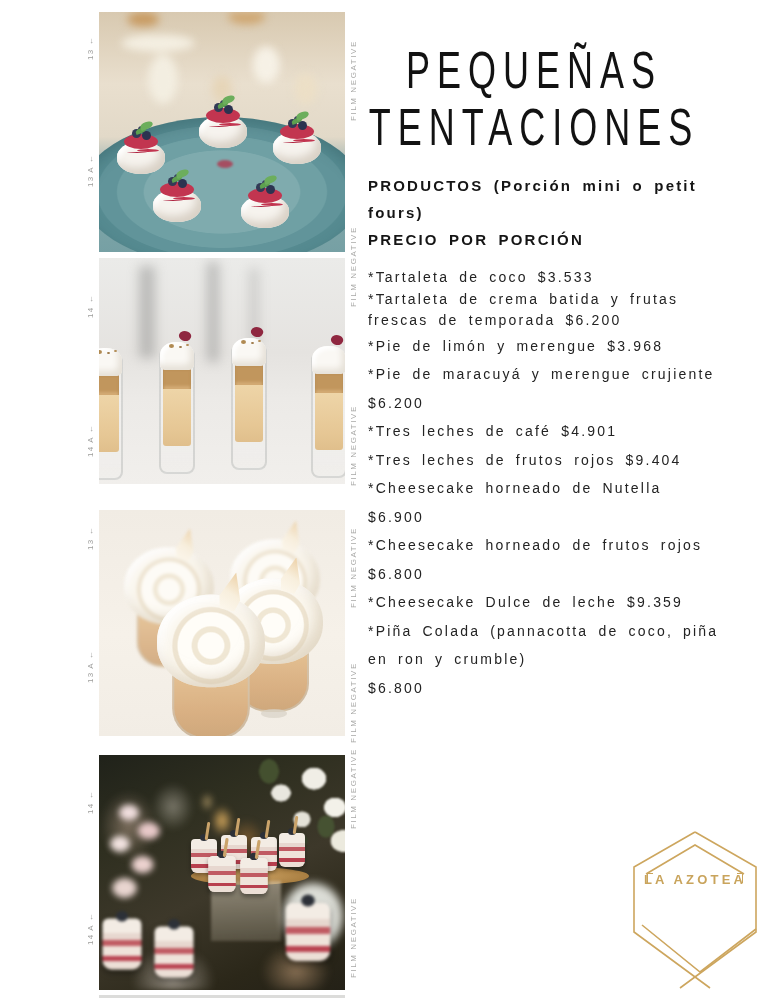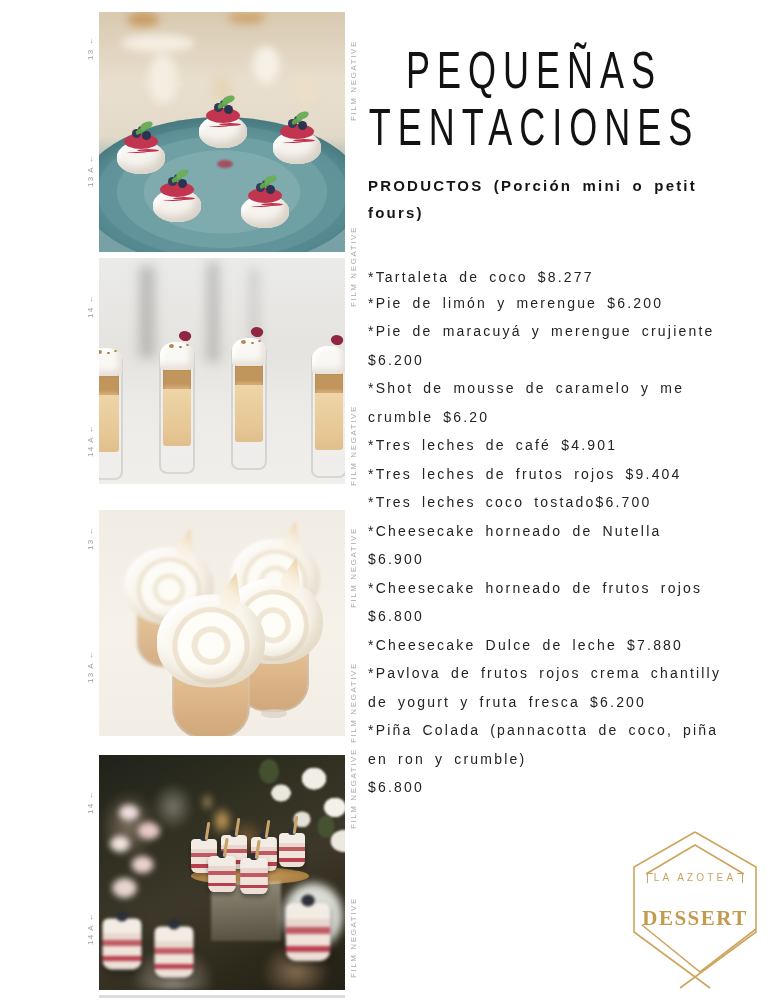--- a/index.html
+++ b/index.html
@@ -130,22 +130,22 @@
      letter-spacing:2.2px;word-spacing:4px;line-height:27px;color:#151515;}
   .intro p{margin:0;}
   .menu{position:absolute;left:368px;top:267px;width:388px;font-size:14px;
      letter-spacing:2.2px;word-spacing:4px;color:#232323;}
   .menu p{margin:0;line-height:28.5px;}
   .menu p.tight{line-height:21.5px;}
 
   
   .logo{position:absolute;left:626px;top:826px;width:138px;height:164px;}
   .logo svg{position:absolute;inset:0;}
-  .logo-la{position:absolute;left:0;top:46px;width:138px;text-align:center;font-size:10px;
-     letter-spacing:3.2px;color:#c9a45c;font-weight:normal;}
+  .logo-la{position:absolute;left:0;top:46px;width:138px;text-align:center;font-size:13px;
+     letter-spacing:3.2px;color:#c9a45c;font-weight:bold;}
   .logo-b1{position:absolute;left:0;top:57px;width:138px;text-align:center;
      font-family:"Liberation Serif",serif;font-weight:bold;font-size:21px;letter-spacing:1.5px;color:#c39a4e;}
   .logo-b2{position:absolute;left:0;top:80px;width:138px;text-align:center;
      font-family:"Liberation Serif",serif;font-weight:bold;font-size:21px;letter-spacing:1.5px;color:#c39a4e;}
   .bracket{position:absolute;top:47px;width:5px;height:9px;border-top:1.5px solid #c9a45c;}
   .bracket-l{left:21px;border-left:1.5px solid #c9a45c;}
   .bracket-r{right:21px;border-right:1.5px solid #c9a45c;}
 </style>
 </head>
 <body>
@@ -313,45 +313,43 @@
   <span class="vtext marker" style="top:526px;">13 ←</span>
   <span class="vtext marker" style="top:650px;">13 A ←</span>
   <span class="vtext marker" style="top:790px;">14 ←</span>
   <span class="vtext marker" style="top:912px;">14 A ←</span>
 
   <div class="title-line" id="title1">PEQUEÑAS</div>
   <div class="title-line" id="title2">TENTACIONES</div>
 
   <div class="intro">
     <p>PRODUCTOS (Porción mini o petit fours)</p>
+    <p>PRECIO POR PORCIÓN</p>
   </div>
 
   <div class="menu">
-      <p class="menu-item tight">*Tartaleta de coco $8.277</p>
-      <p class="menu-item">*Pie de limón y merengue $6.200</p>
+      <p class="menu-item tight">*Tartaleta de coco $3.533</p>
+      <p class="menu-item tight">*Tartaleta de crema batida y frutas<br>frescas de temporada $6.200</p>
+      <p class="menu-item">*Pie de limón y merengue $3.968</p>
       <p class="menu-item">*Pie de maracuyá y merengue crujiente<br>$6.200</p>
-      <p class="menu-item">*Shot de mousse de caramelo y me<br>crumble $6.20</p>
       <p class="menu-item">*Tres leches de café $4.901</p>
       <p class="menu-item">*Tres leches de frutos rojos $9.404</p>
-      <p class="menu-item">*Tres leches coco tostado$6.700</p>
       <p class="menu-item">*Cheesecake horneado de Nutella<br>$6.900</p>
       <p class="menu-item">*Cheesecake horneado de frutos rojos<br>$6.800</p>
-      <p class="menu-item">*Cheesecake Dulce de leche $7.880</p>
-      <p class="menu-item">*Pavlova de frutos rojos crema chantilly<br>de yogurt y fruta fresca $6.200</p>
+      <p class="menu-item">*Cheesecake Dulce de leche $9.359</p>
       <p class="menu-item">*Piña Colada (pannacotta de coco, piña<br>en ron y crumble)<br>$6.800</p>
     </div>
 
   <div class="logo">
     <svg viewBox="0 0 138 164">
       <g fill="none" stroke="#cda65e" stroke-width="1.6">
         <path d="M69 6 L8 41 L8 106 L84 162"></path>
         <path d="M69 6 L130 41 L130 106 L54 162"></path>
         <path d="M20 48 L69 19 L118 48"></path>
         <path d="M16 99 L74 146 L130 103"></path>
       </g>
     </svg>
     <span class="bracket bracket-l"></span>
     <span class="bracket bracket-r"></span>
     <div class="logo-la">LA AZOTEA</div>
-    <div class="logo-b2">DESSERT</div>
   </div>
 
 </div>
 
 </body></html>

